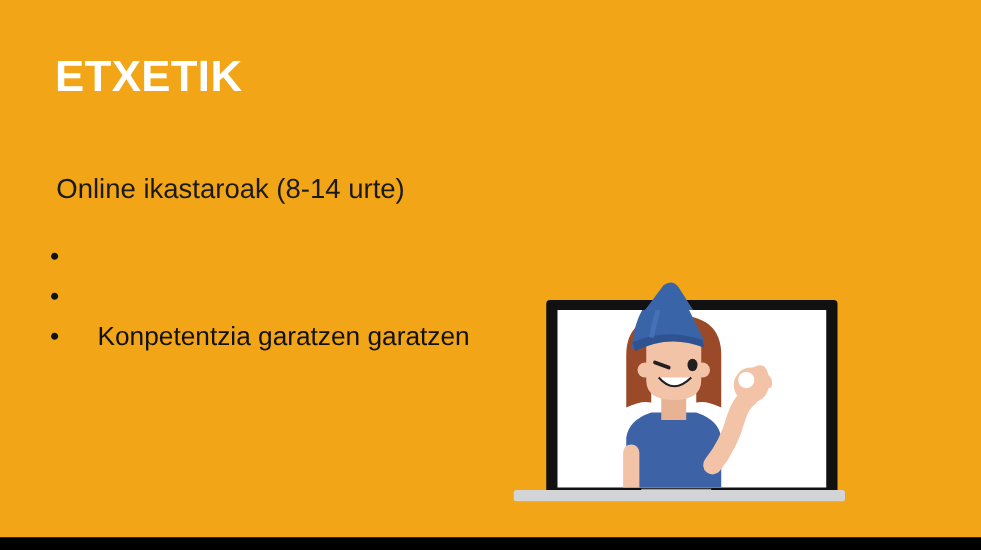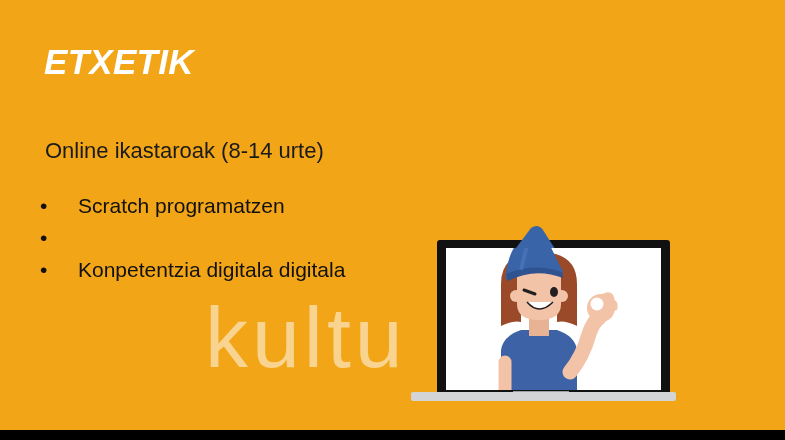--- a/index.html
+++ b/index.html
@@ -51,21 +51,20 @@
   .title {
     position: absolute;
     left: 44px;
     top: 40px;
     width: 420px;
     font-size: 35px;
     font-weight: bold;
     line-height: 1.28;
     color: #FFFFFF;
     letter-spacing: 0.3px;
-    font-style: italic;
   }
   .title .line { display: block; }
 
   .subtitle {
     position: absolute;
     left: 45px;
     top: 138px;
     font-size: 22px;
     font-weight: 400;
     color: #1A1A1A;
@@ -151,39 +150,37 @@
     pointer-events: none;
   }
 </style>
 </head>
 <body>
 
 <div id="slide">
 
   <div id="canvas">
 
-    <div class="watermark">kultu</div>
 
     <div class="title">
       <span class="line">ETXETIK</span>
     </div>
 
     <div class="subtitle">Online ikastaroak (8-14 urte)</div>
 
     <ul class="bullets">
       <li>
         <span class="dot">•</span>
-        <span>Scratch programatzen</span>
       </li>
       <li>
         <span class="dot">•</span>
       </li>
       <li>
         <span class="dot">•</span>
-        <span>Konpetentzia digitala digitala</span>
+        <span>Konpetentzia garatzen garatzen</span>
       </li>
     </ul>
 
     <div id="laptop">
       <div class="lap-bezel"></div>
       <div class="lap-screen"></div>
       <div class="lap-notch"></div>
       <div class="lap-base"></div>
 
       <svg class="char" viewBox="0 0 270 182">

